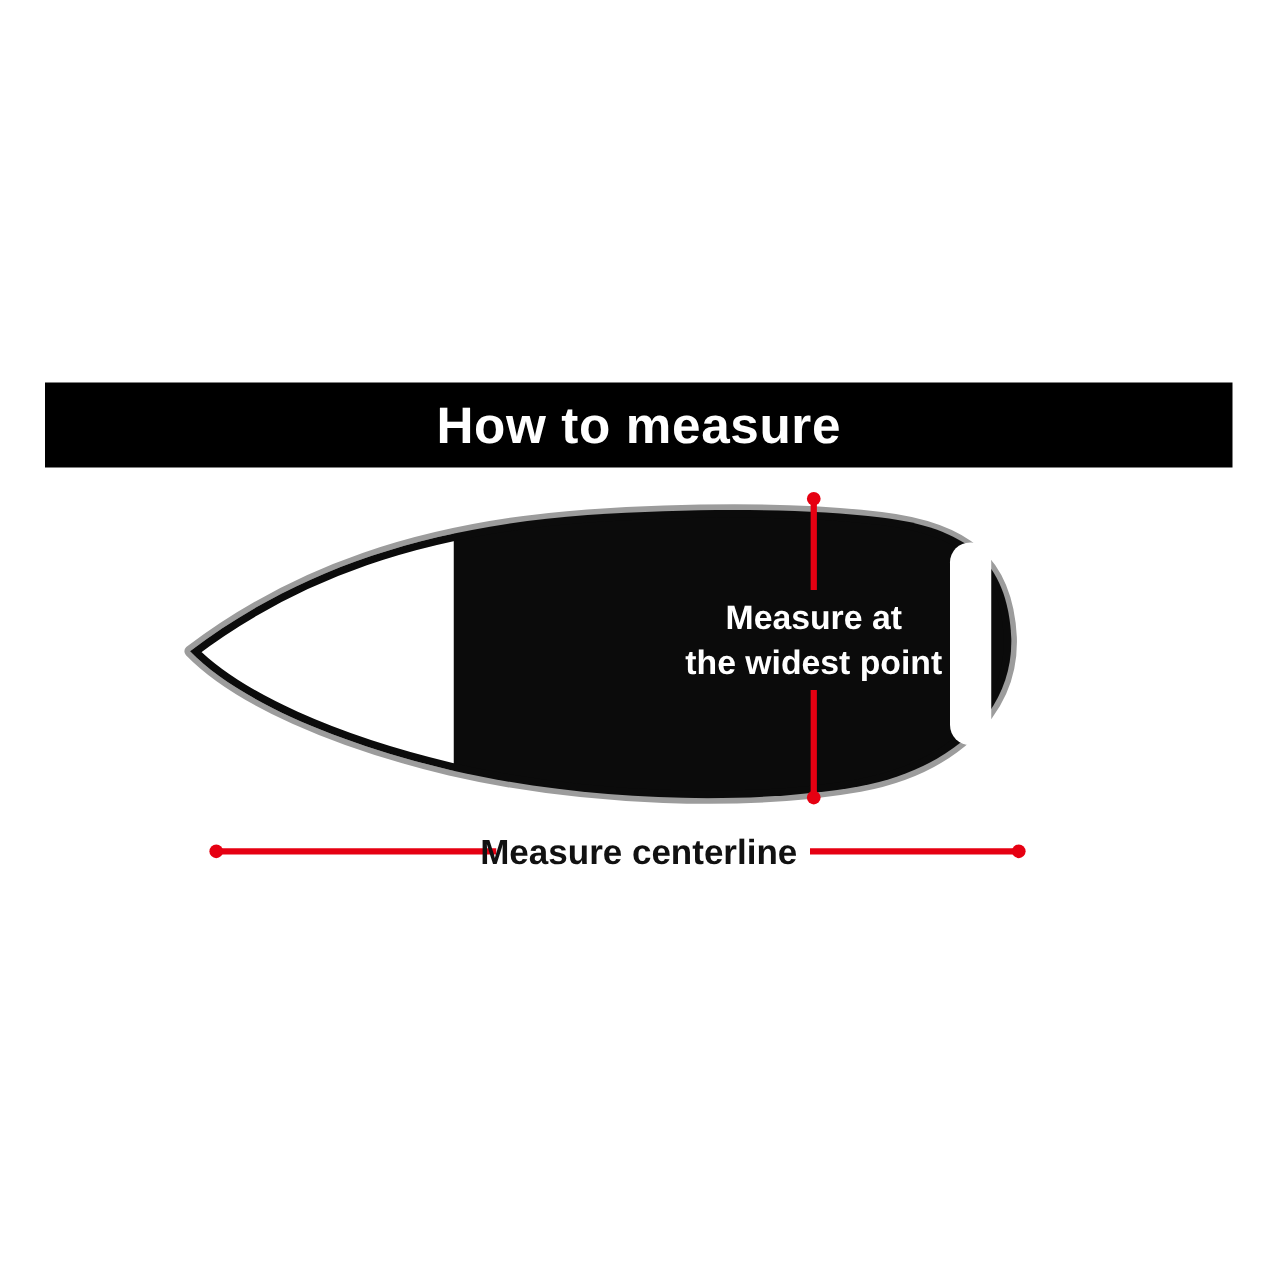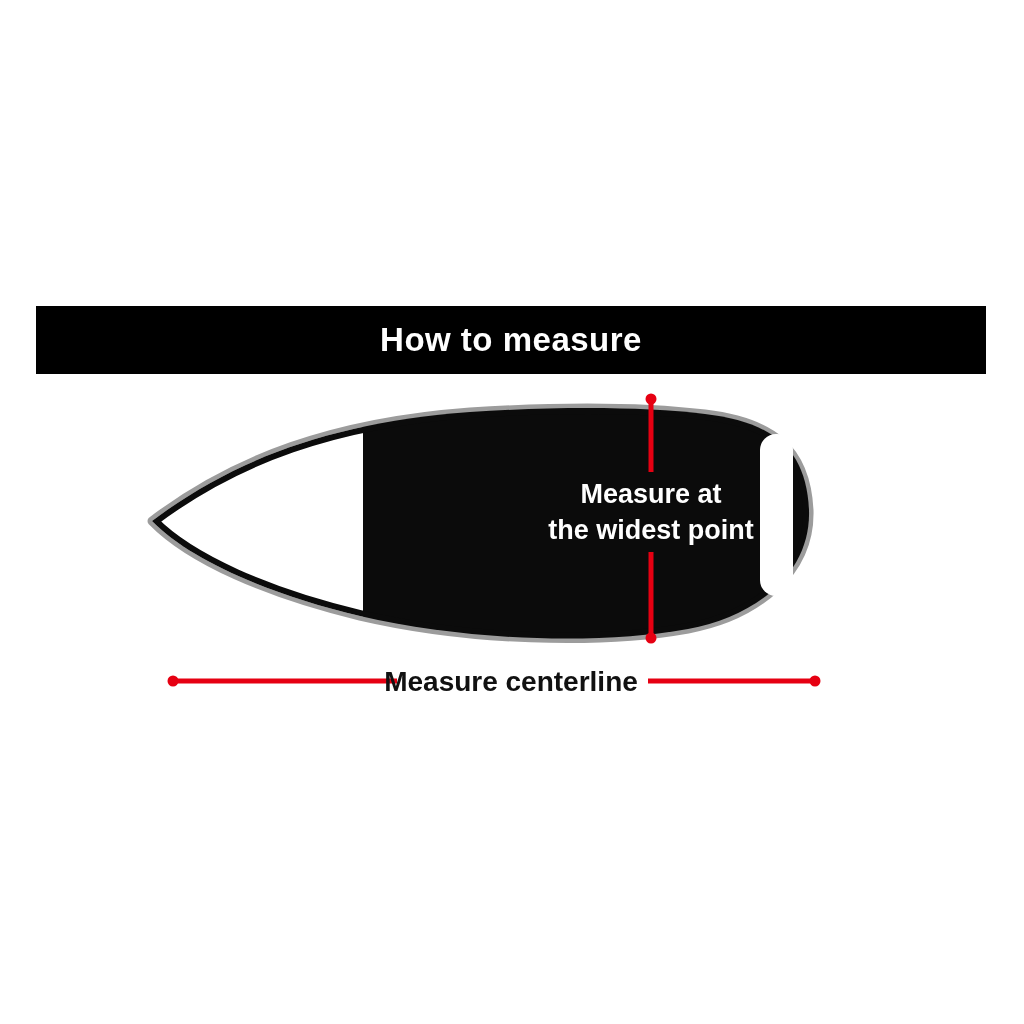--- a/index.html
+++ b/index.html
@@ -21,21 +21,21 @@
     top: 306px;
     width: 950px;
     height: 68px;
     background: #000000;
     display: flex;
     align-items: center;
     justify-content: center;
   }
   .banner-title {
     color: #ffffff;
-    font-size: 33px;
+    font-size: 41px;
     font-weight: bold;
     letter-spacing: 0.5px;
   }
   .diagram-svg {
     position: absolute;
     left: 0;
     top: 0;
     width: 1024px;
     height: 1024px;
   }

